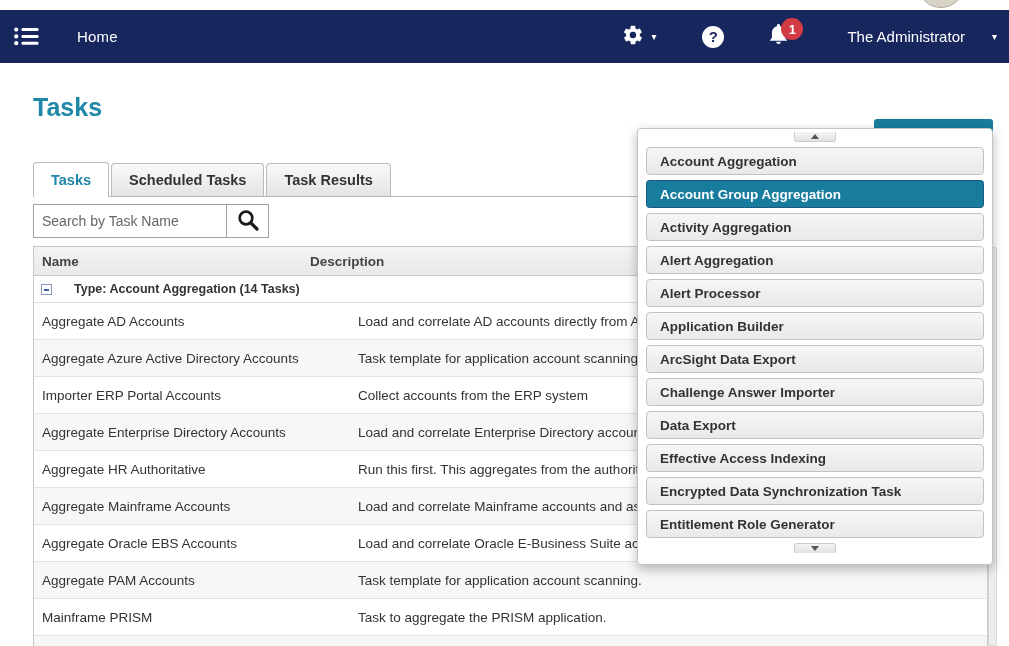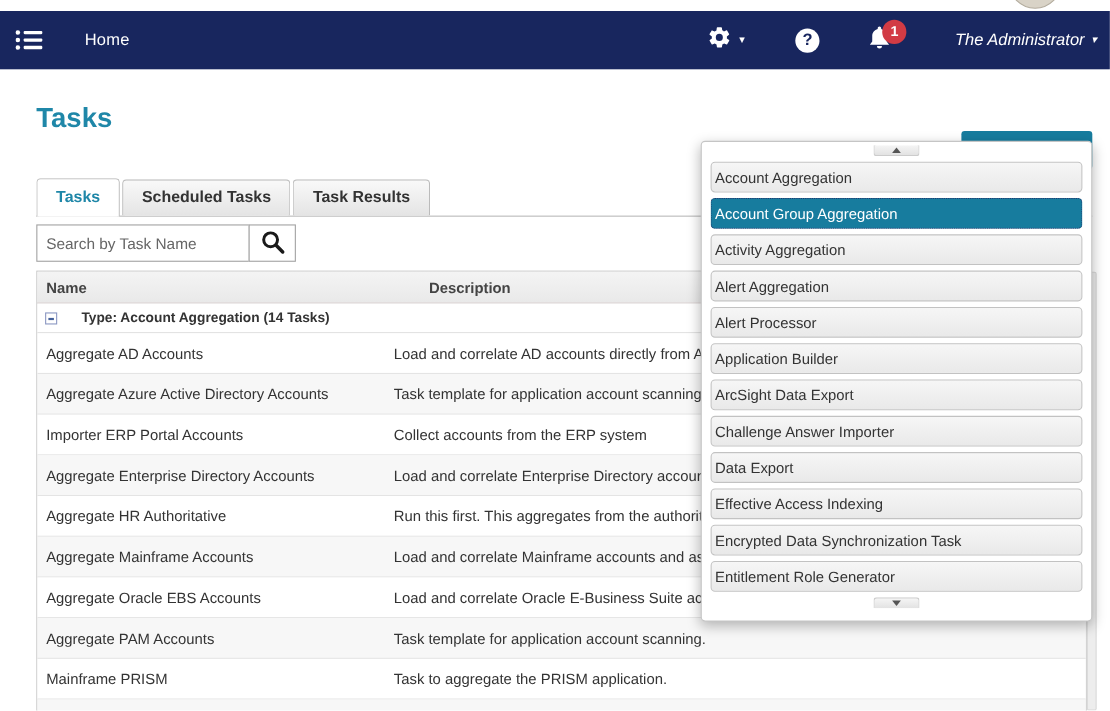--- a/index.html
+++ b/index.html
@@ -35,21 +35,21 @@
     display: flex; align-items: center; justify-content: center;
     cursor: pointer; margin-right: 44px;
   }
   .bell-group { position: relative; margin-right: 58px; cursor: pointer; }
   .badge {
     position: absolute; left: 13px; top: -5px;
     min-width: 22px; height: 22px; border-radius: 11px;
     background: #d23b44; color: #fff; font-size: 13px; font-weight: bold;
     display: flex; align-items: center; justify-content: center; padding: 0 5px;
   }
-  .nav-user { font-size: 15px; display: flex; align-items: center; gap: 6px; cursor: pointer; white-space: nowrap; font-style: italic; }
+  .nav-user { font-size: 15px; display: flex; align-items: center; gap: 27px; cursor: pointer; white-space: nowrap; }
 
   
   .content { position: relative; padding: 0 16px 0 33px; }
   .page-title { color: #1f87a8; font-size: 25px; font-weight: bold; margin-top: 29px; line-height: 30px; }
   .new-task-btn {
     position: absolute; top: 27px; right: 16px; height: 35px;
     background: #177c9e; color: #fff; font-weight: bold; font-size: 14px;
     font-family: "Liberation Sans", sans-serif;
     border: none; border-radius: 3px; padding: 0 15px;
     display: flex; align-items: center; gap: 11px; cursor: pointer;
@@ -83,21 +83,21 @@
   }
 
   
   .grid { margin-top: 8px; width: 955px; border: 1px solid #c8c8c8; position: relative; background: #fff; }
   .ghead {
     display: flex; height: 29px; align-items: center;
     background: linear-gradient(#f4f4f4, #e9e9e9);
     border-bottom: 1px solid #cfc6c6;
     font-weight: bold; font-size: 13.5px; color: #444;
   }
-  .col-name { width: 356px; padding-left: 8px; }
+  .col-name { width: 276px; padding-left: 8px; }
   .col-desc { flex: 1; }
   .group-row {
     height: 27px; display: flex; align-items: center; gap: 22px;
     padding-left: 7px; font-weight: bold; font-size: 12.5px; color: #333;
     border-bottom: 1px solid #dcdcdc; background: #fff; cursor: pointer;
   }
   .collapse-box { width: 11px; height: 11px; border: 1px solid #8a97c2; background: #fff; position: relative; flex: 0 0 auto; }
   .collapse-box::after { content: ""; position: absolute; left: 2px; right: 2px; top: 4px; height: 2px; background: #44609a; }
   .trow {
     display: flex; height: 37px; align-items: center;
@@ -127,22 +127,22 @@
     cursor: pointer;
   }
   .scroller-top { border-top: none; border-radius: 0 0 3px 3px; margin-bottom: 5px; }
   .scroller-bottom { margin-top: 1px; border-bottom: none; border-radius: 3px 3px 0 0; }
   .tri-up { width: 0; height: 0; border-left: 4px solid transparent; border-right: 4px solid transparent; border-bottom: 5px solid #555; }
   .tri-down { width: 0; height: 0; border-left: 4px solid transparent; border-right: 4px solid transparent; border-top: 5px solid #555; }
   .ditem {
     height: 28px; line-height: 27px; margin-bottom: 5px;
     background: linear-gradient(#f6f6f6, #e9e9e9);
     border: 1px solid #c2c2c2; border-radius: 4px;
-    font-size: 13.5px; font-weight: normal; color: #333;
-    padding-left: 3px; cursor: pointer; white-space: nowrap; overflow: hidden;
+    font-size: 13.5px; font-weight: bold; color: #333;
+    padding-left: 13px; cursor: pointer; white-space: nowrap; overflow: hidden;
   }
   .ditem.selected { background: #177c9e; color: #fff; border: 1px dotted #27356b; }
 </style>
 </head>
 <body>
 
 <div class="top-strip">
   <div class="avatar-partial"></div>
 </div>
 

